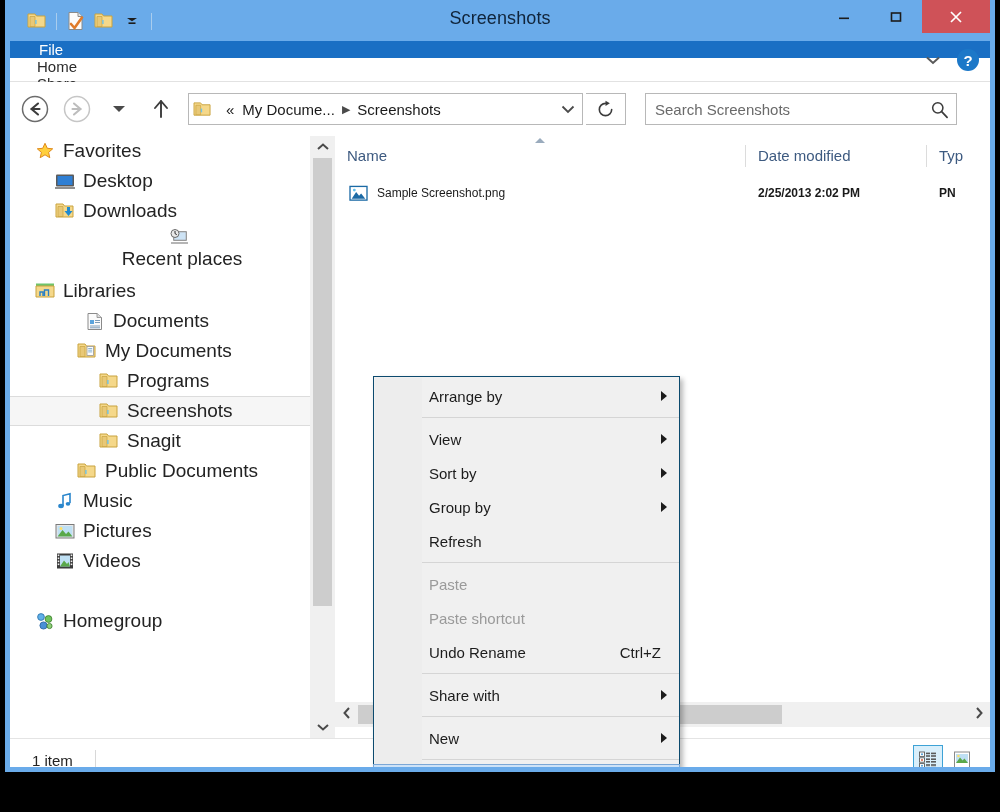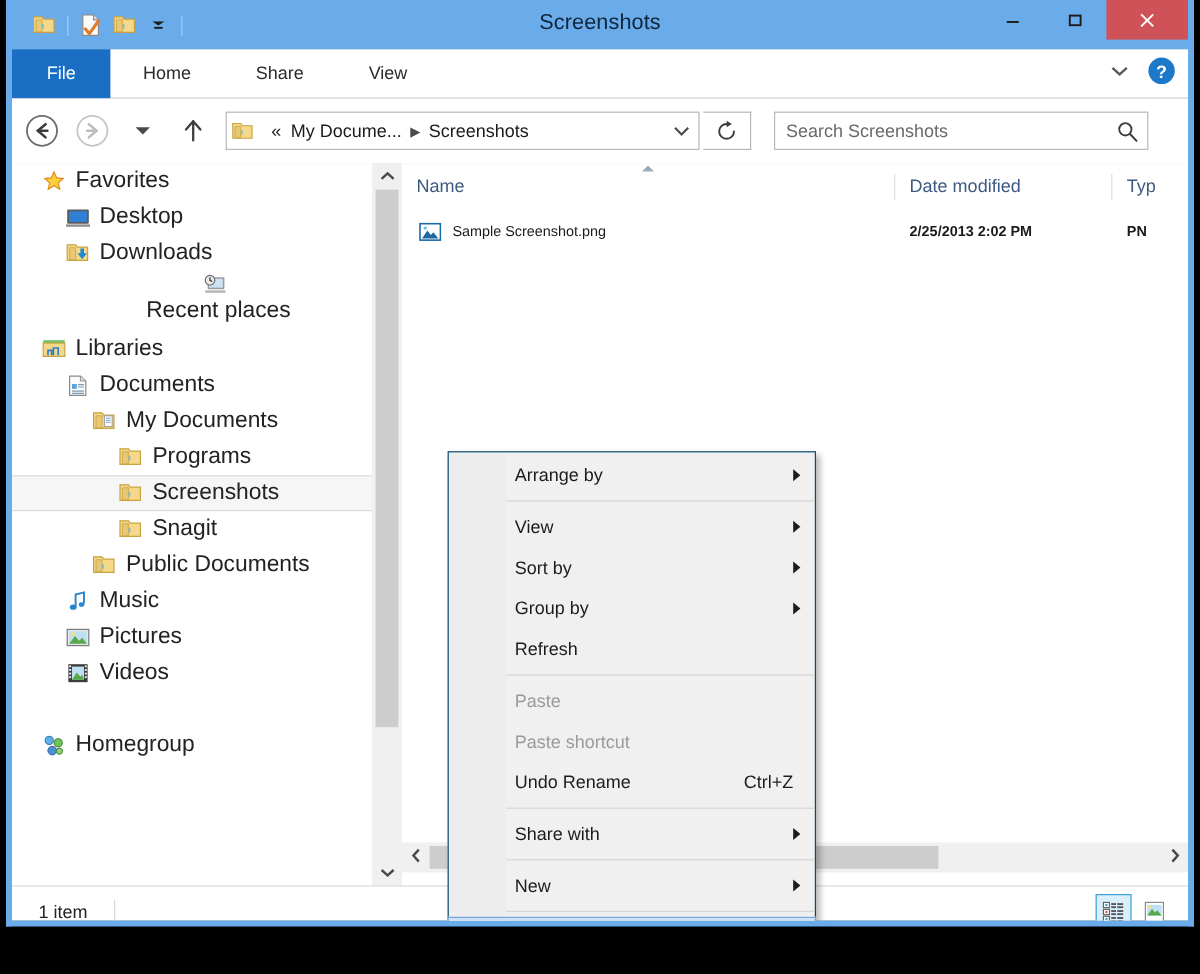--- a/index.html
+++ b/index.html
@@ -9,21 +9,21 @@
     background: #000000;
     font-family: "Liberation Sans", sans-serif;
     overflow: hidden;
   }
 
   
   #window {
     position: absolute;
     left: 5px; top: 0px;
     width: 990px; height: 772px;
-    background: #0c4a6e;
+    background: #bef264;
     border: 5px solid #6aabea;
     border-top: 0;
     overflow: hidden;
   }
 
   
   #titlebar {
     position: absolute;
     left: -5px; top: 0; width: 990px; height: 41px;
     background: #6aabea;
@@ -55,21 +55,21 @@
     display: flex; align-items: center; justify-content: center;
   }
   .wc.close { background: #cf5258; width: 68px; }
 
   
   #ribbon {
     position: absolute; left: 0; top: 41px; width: 980px; height: 41px;
     background: #ffffff;
     border-bottom: 1px solid #e2e2e2;
   }
-  #tabs { display: flex; height: 41px; }
+  #tabs { display: flex; height: 41px; flex-direction: column; }
   .tab {
     height: 41px; padding: 0 27px;
     display: flex; align-items: center;
     font-size: 15px; color: #2b2b2b;
   }
   .tab.file {
     background: #1a6fc4; color: #ffffff;
     padding: 0 29px;
   }
   #ribbon-right {
@@ -486,21 +486,21 @@
         <span class="nav-ico">
           <svg width="20" height="18" viewBox="0 0 20 18">
             <rect x="1" y="1.5" width="18" height="2.5" fill="#6fc46a"></rect>
             <path d="M1 4 h18 v11 H1 Z" fill="#f5d88a" stroke="#c9a33f" stroke-width="1"></path>
             <path d="M5 14 v-4 h3 v4 M9.5 14 v-6 h4 v6" fill="none" stroke="#2a7fc4" stroke-width="1.4"></path>
           </svg>
         </span>
         <span>Libraries</span>
       </div>
 
-      <div class="navitem" style="padding-left:44px;">
+      <div class="navitem" style="padding-left:44px;margin-left:30px;">
         <span class="nav-ico">
           <svg width="18" height="19" viewBox="0 0 18 19">
             <path d="M2 1.5 h9 l4.5 4 v12 H2 Z" fill="#fbfbfb" stroke="#8a8a8a" stroke-width="1"></path>
             <path d="M11 1.5 v4 h4.5" fill="#dcdcdc" stroke="#8a8a8a" stroke-width="0.8"></path>
             <rect x="4" y="8" width="4" height="4" fill="#5ba4dd"></rect>
             <path d="M9 8.5 h5 M9 10.5 h5 M4 14 h10 M4 15.8 h10" stroke="#7c9cb8" stroke-width="1"></path>
           </svg>
         </span>
         <span>Documents</span>
       </div>

